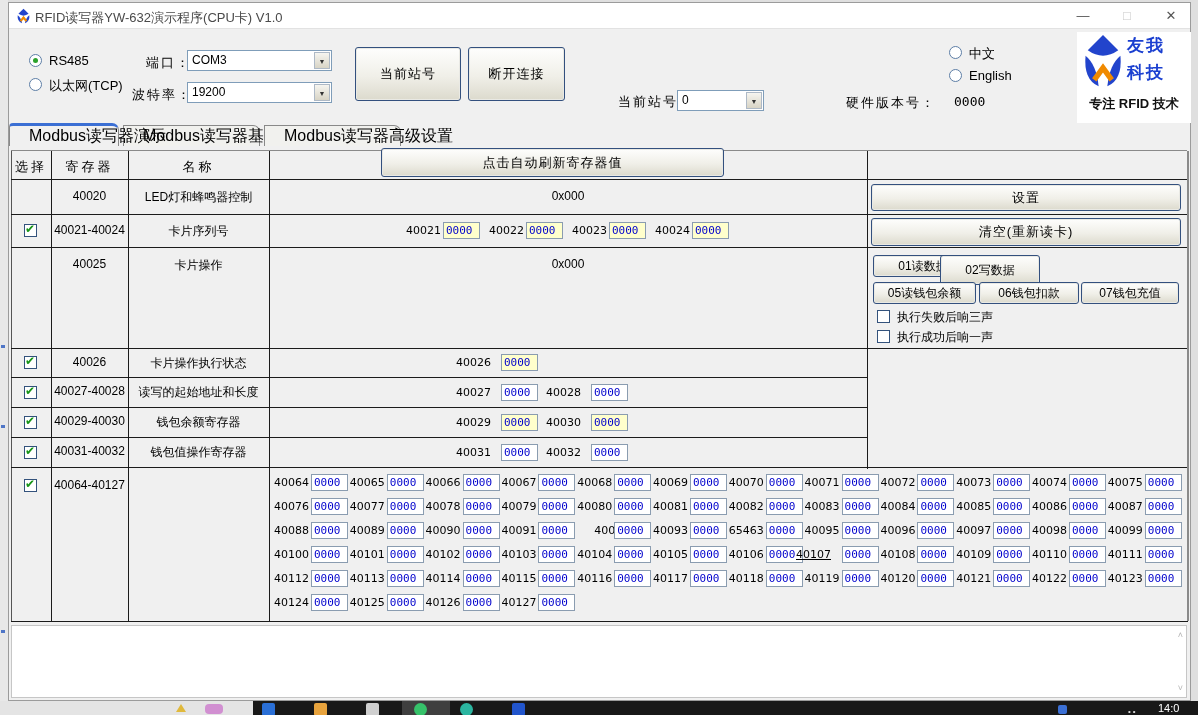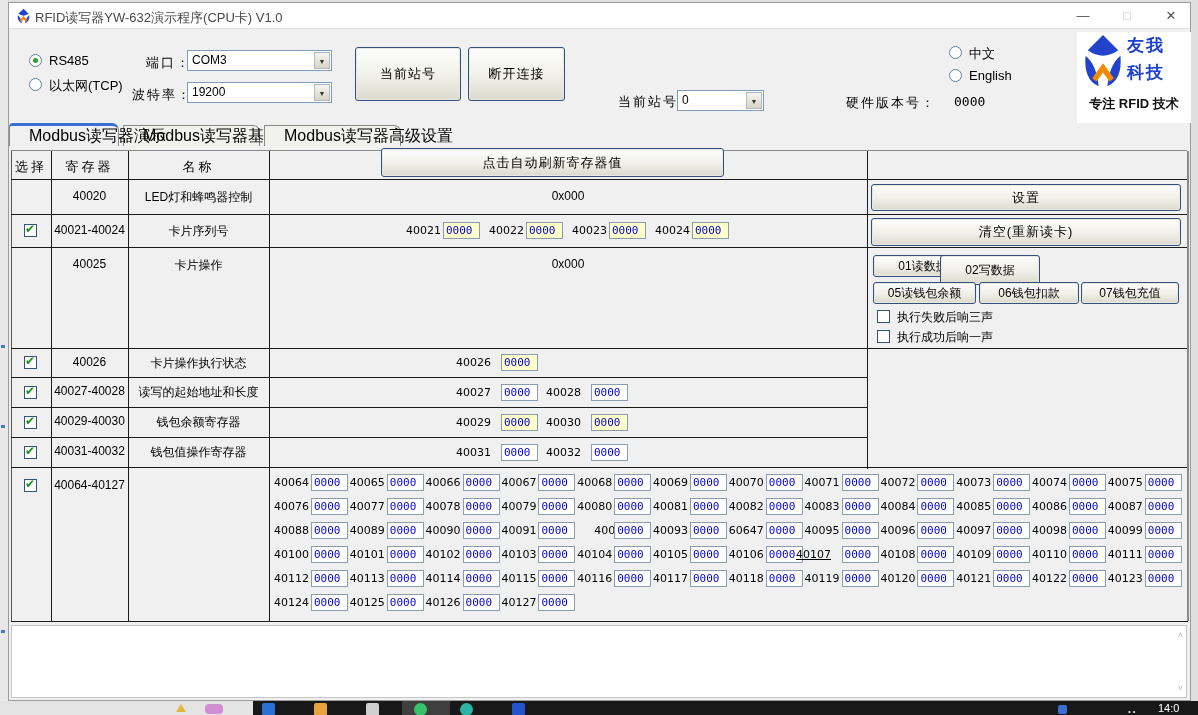--- a/index.html
+++ b/index.html
@@ -277,21 +277,21 @@
           <div class="flabel" style="left: 337.8px; top: 519px; width: 38px;">40089</div>
           <div class="vfield" style="left: 377.8px; top: 519px;">0000</div>
           <div class="flabel" style="left: 413.6px; top: 519px; width: 38px;">40090</div>
           <div class="vfield" style="left: 453.6px; top: 519px;">0000</div>
           <div class="flabel" style="left: 489.4px; top: 519px; width: 38px; text-align: right;">40091</div>
           <div class="vfield" style="left: 529.4px; top: 519px;">0000</div>
           <div class="flabel" style="left: 565.2px; top: 519px; width: 38px; padding-left: 20px;">40092</div>
           <div class="vfield" style="left: 605.2px; top: 519px;">0000</div>
           <div class="flabel" style="left: 641px; top: 519px; width: 38px;">40093</div>
           <div class="vfield" style="left: 681px; top: 519px;">0000</div>
-          <div class="flabel" style="left: 716.8px; top: 519px; width: 38px;">60647</div>
+          <div class="flabel" style="left: 716.8px; top: 519px; width: 38px;">65463</div>
           <div class="vfield" style="left: 756.8px; top: 519px;">0000</div>
           <div class="flabel" style="left: 792.6px; top: 519px; width: 38px;">40095</div>
           <div class="vfield" style="left: 832.6px; top: 519px;">0000</div>
           <div class="flabel" style="left: 868.4px; top: 519px; width: 38px;">40096</div>
           <div class="vfield" style="left: 908.4px; top: 519px;">0000</div>
           <div class="flabel" style="left: 944.2px; top: 519px; width: 38px;">40097</div>
           <div class="vfield" style="left: 984.2px; top: 519px;">0000</div>
           <div class="flabel" style="left: 1020px; top: 519px; width: 38px;">40098</div>
           <div class="vfield" style="left: 1060px; top: 519px;">0000</div>
           <div class="flabel" style="left: 1095.8px; top: 519px; width: 38px;">40099</div>

